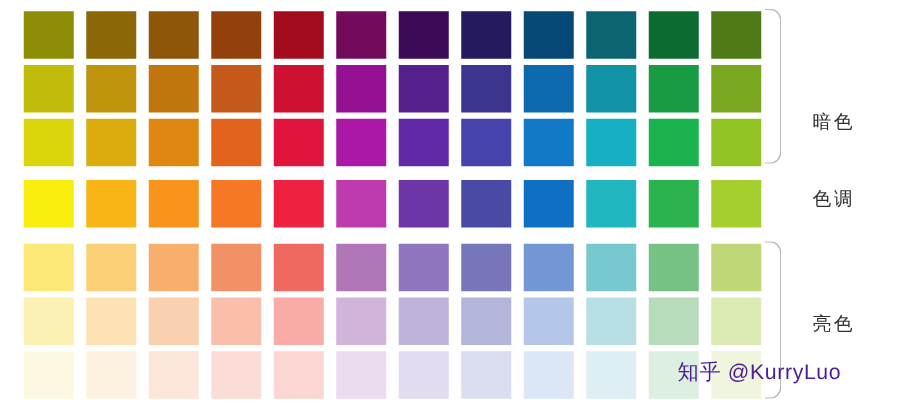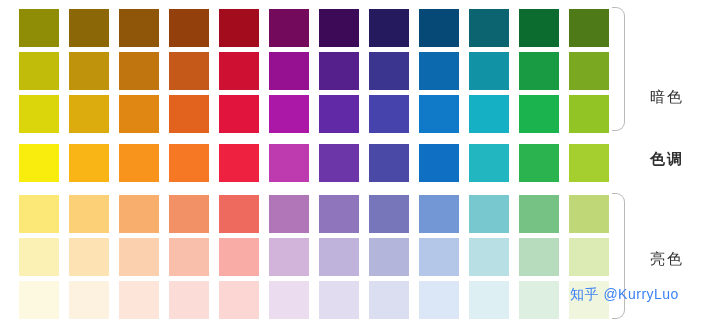--- a/index.html
+++ b/index.html
@@ -64,29 +64,29 @@
 
   .group-label {
     position: absolute;
     font-size: 15px;
     color: #2f2f2f;
     letter-spacing: 2px;
     font-family: "Liberation Serif", "DejaVu Serif", serif;
     white-space: nowrap;
   }
   #label-dark  { left: 650px; top: 88px;  }
-  #label-tone  { left: 650px; top: 150px; font-weight: bold; }
+  #label-tone  { left: 650px; top: 150px; }
   #label-light { left: 650px; top: 250px; }
 
   #watermark {
     position: absolute;
-    left: 570px;
+    left: 542px;
     top: 286px;
-    font-size: 14px;
-    color: #3b82f6;
+    font-size: 17px;
+    color: #4c1d95;
     letter-spacing: 0.5px;
     white-space: nowrap;
     font-family: "Liberation Sans", "DejaVu Sans", sans-serif;
     pointer-events: none;
   }
   #watermark .zh { font-family: "DejaVu Sans", sans-serif; }
 </style>
 </head>
 <body>
 

